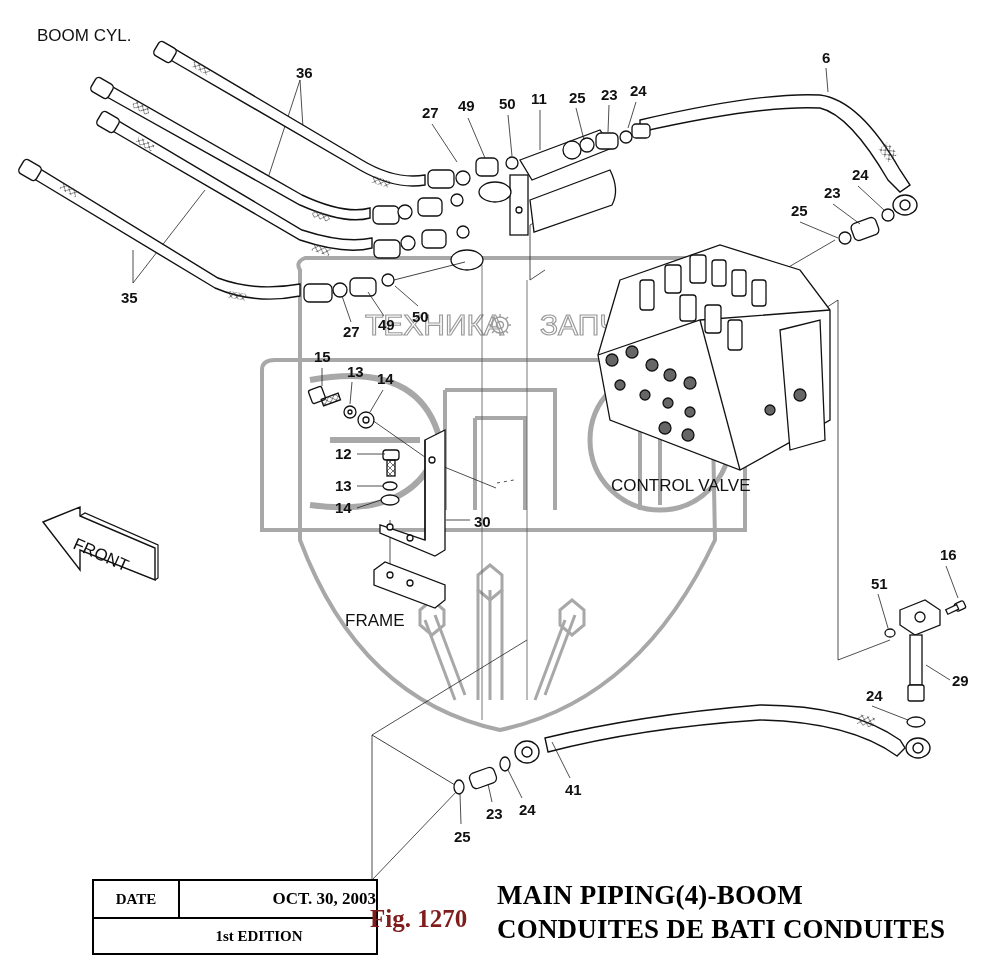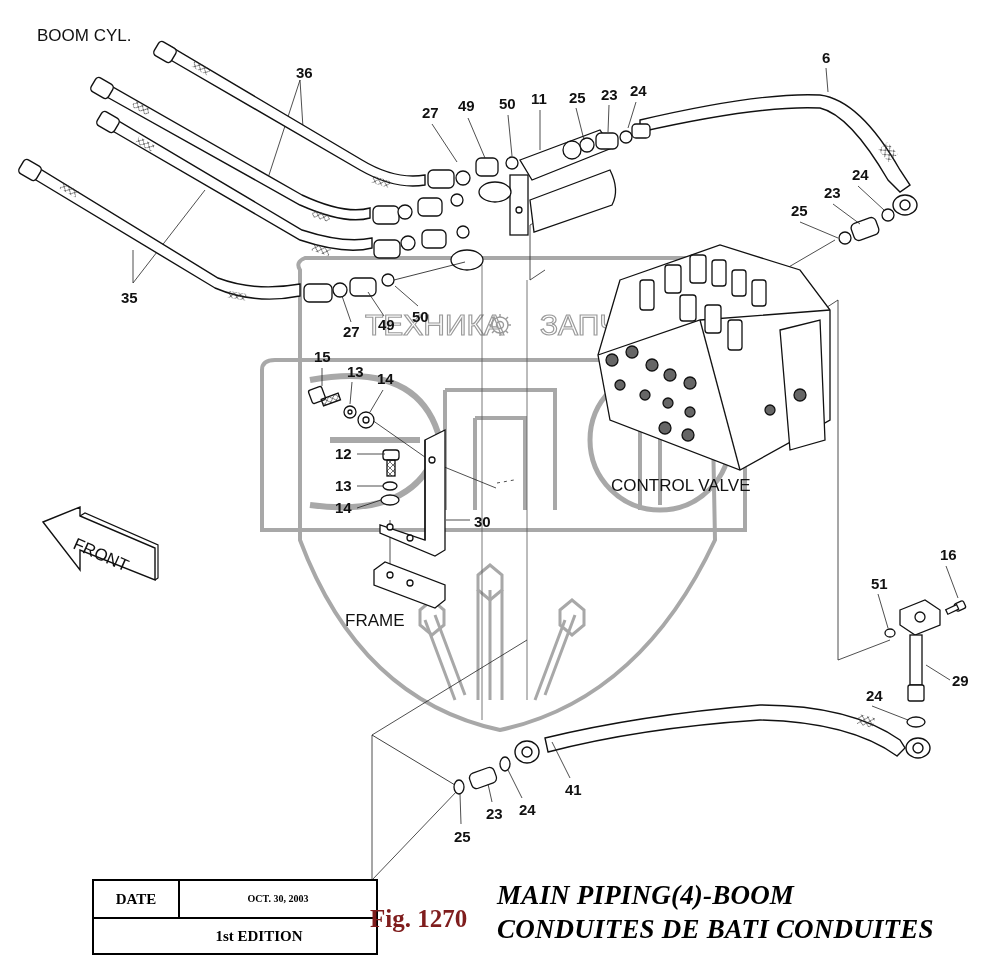--- a/index.html
+++ b/index.html
@@ -4,24 +4,24 @@
   <style>
     html, body { margin: 0; padding: 0; background: #ffffff; }
     body { width: 1005px; height: 968px; position: relative; overflow: hidden; font-family: "Liberation Sans", sans-serif; }
     #canvas { position: absolute; left: 0; top: 0; width: 1005px; height: 968px; }
     .callout { font-family: "Liberation Sans", sans-serif; font-weight: bold; font-size: 15px; fill: #111; }
     .label-lg { font-family: "Liberation Sans", sans-serif; font-size: 17px; fill: #111; }
     .wm-text { font-family: "Liberation Sans", sans-serif; font-size: 30px; fill: none; stroke: #9a9a9a; stroke-width: 1.2; }
     .title-block { position: absolute; left: 92px; top: 879px; width: 286px; height: 76px; border: 2px solid #000; box-sizing: border-box; font-family: "Liberation Serif", serif; font-weight: bold; }
     .tb-row1 { position: absolute; left: 0; top: 0; width: 100%; height: 38px; border-bottom: 2px solid #000; box-sizing: border-box; }
     .tb-date-label { position: absolute; left: 0; top: 0; width: 86px; height: 36px; border-right: 2px solid #000; box-sizing: border-box; text-align: center; line-height: 36px; font-size: 15px; }
-    .tb-date-value { position: absolute; left: 86px; top: 0; right: 0; height: 48px; text-align: center; line-height: 36px; font-size: 10px; }
+    .tb-date-value { position: absolute; left: 86px; top: 0; right: 0; height: 48px; text-align: right; line-height: 36px; font-size: 17px; }
     .tb-edition { position: absolute; left: 0; top: 38px; width: 100%; height: 34px; text-align: center; line-height: 34px; font-size: 15px; padding-left: 24px; }
     .fig-num { position: absolute; left: 370px; top: 905px; font-family: "Liberation Serif", serif; font-weight: bold; font-size: 25px; color: #7f1d1d; }
-    .fig-title { position: absolute; left: 497px; top: 878px; font-family: "Liberation Serif", serif; font-weight: bold; font-size: 27px; line-height: 34px; color: #000; letter-spacing: 0.2px; font-style: italic; }
+    .fig-title { position: absolute; left: 497px; top: 878px; font-family: "Liberation Serif", serif; font-weight: bold; font-size: 27px; line-height: 34px; color: #000; letter-spacing: 0.2px; }
   </style>
 </head>
 <body>
 
 <svg id="canvas" viewBox="0 0 1005 968" xmlns="http://www.w3.org/2000/svg">
   <defs>
     <pattern id="braid" width="6" height="6" patternUnits="userSpaceOnUse">
       <path d="M0 0 L6 6 M6 0 L0 6" stroke="#333" stroke-width="0.7"></path>
     </pattern>
   </defs>

